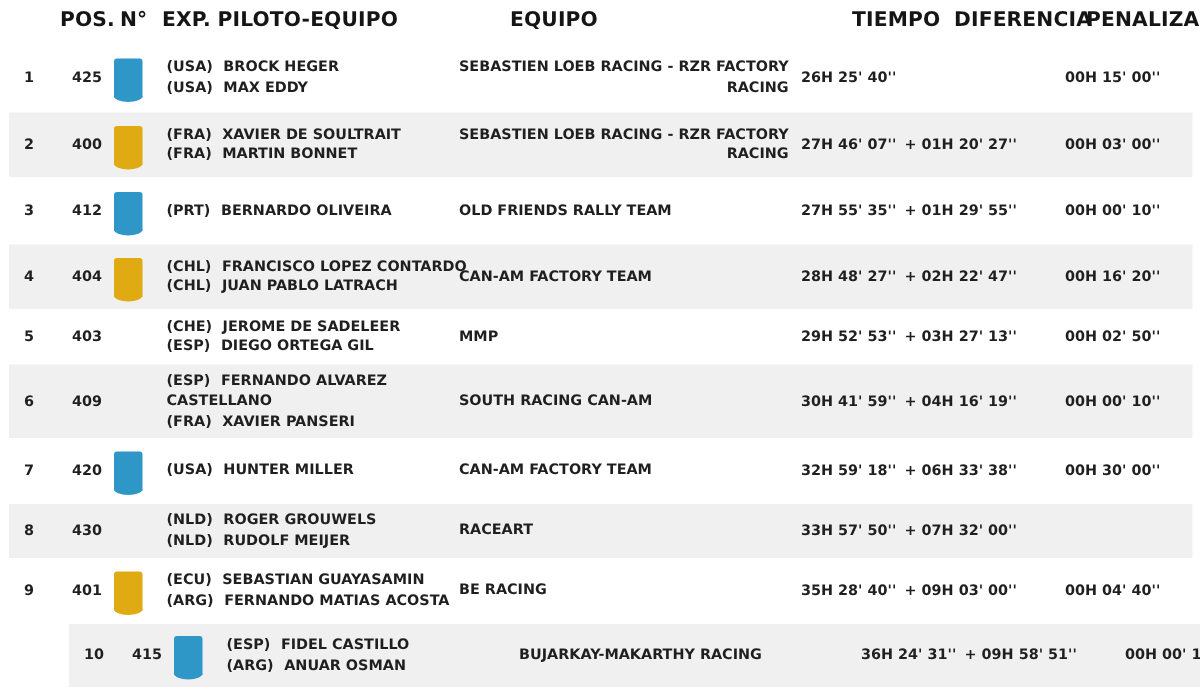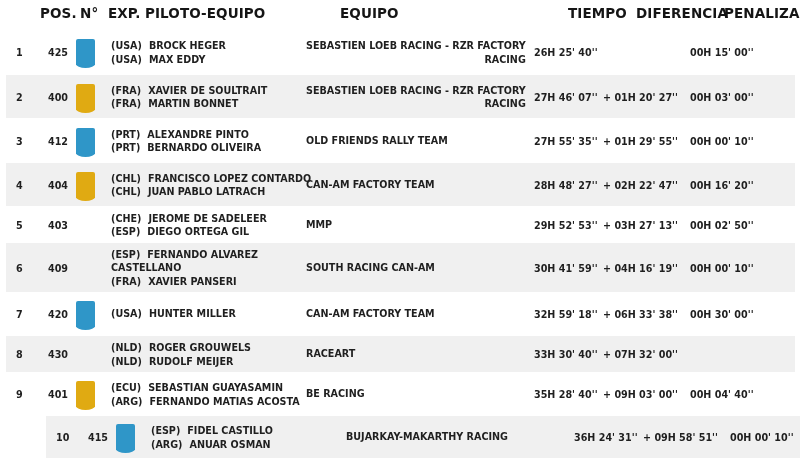--- a/index.html
+++ b/index.html
@@ -14,21 +14,21 @@
   .num { left:42px; }
   .exp { left:70px; width:19px; height:26px; border-radius:2px 2px 0 0; }
   .exp::after { content:""; position:absolute; left:0; bottom:-3px; width:19px; height:4px; border-radius:0 0 50% 50% / 0 0 100% 100%; background:inherit; }
   .exp.blue { background:#2f96c8; }
   .exp.gold { background:#e0aa12; }
   .pilots { left:105px; line-height:13.5px; }
   .pilot .ctry { display:inline-block; margin-right:7px; }
   .team { left:300px; line-height:13.5px;text-align:right; }
   .time { left:528px; }
   .diff { left:597px; }
-  .pen { left:684px;text-align:center; }
+  .pen { left:704px;text-align:center; }
 </style>
 </head>
 <body>
 
 <div class="table">
   <div class="header">
     <span style="left:6px">POS.</span>
     <span style="left:46px">N°</span>
     <span style="left:74px">EXP.</span>
     <span style="left:111px">PILOTO-EQUIPO</span>
@@ -69,21 +69,20 @@
         </div>
         <div class="cell time">27H 46' 07''</div>
         <div class="cell diff">+ 01H 20' 27''</div>
         <div class="cell pen">00H 03' 00''</div>
       </div>
       <div class="row" style="top: 118px; height: 45px;">
         <div class="cell pos">3</div>
         <div class="cell num">412</div>
         <div class="cell exp blue"></div>
         <div class="cell pilots">
-          <div class="pilot"><span class="ctry">(PRT)</span><span>ALEXANDRE PINTO</span></div>
           <div class="pilot"><span class="ctry">(PRT)</span><span>BERNARDO OLIVEIRA</span></div>
         </div>
         <div class="cell team">
           <div>OLD FRIENDS RALLY TEAM</div>
         </div>
         <div class="cell time">27H 55' 35''</div>
         <div class="cell diff">+ 01H 29' 55''</div>
         <div class="cell pen">00H 00' 10''</div>
       </div>
       <div class="row shade" style="top: 163px; height: 43px;">
@@ -147,21 +146,21 @@
       <div class="row shade" style="top: 336px; height: 36px;">
         <div class="cell pos">8</div>
         <div class="cell num">430</div>
         <div class="cell pilots">
           <div class="pilot"><span class="ctry">(NLD)</span><span>ROGER GROUWELS</span></div>
           <div class="pilot"><span class="ctry">(NLD)</span><span>RUDOLF MEIJER</span></div>
         </div>
         <div class="cell team">
           <div>RACEART</div>
         </div>
-        <div class="cell time">33H 30' 40''</div>
+        <div class="cell time">33H 57' 50''</div>
         <div class="cell diff">+ 07H 32' 00''</div>
         <div class="cell pen"></div>
       </div>
       <div class="row" style="top: 372px; height: 44px;">
         <div class="cell pos">9</div>
         <div class="cell num">401</div>
         <div class="cell exp gold"></div>
         <div class="cell pilots">
           <div class="pilot"><span class="ctry">(ECU)</span><span>SEBASTIAN GUAYASAMIN</span></div>
           <div class="pilot"><span class="ctry">(ARG)</span><span>FERNANDO MATIAS ACOSTA</span></div>

